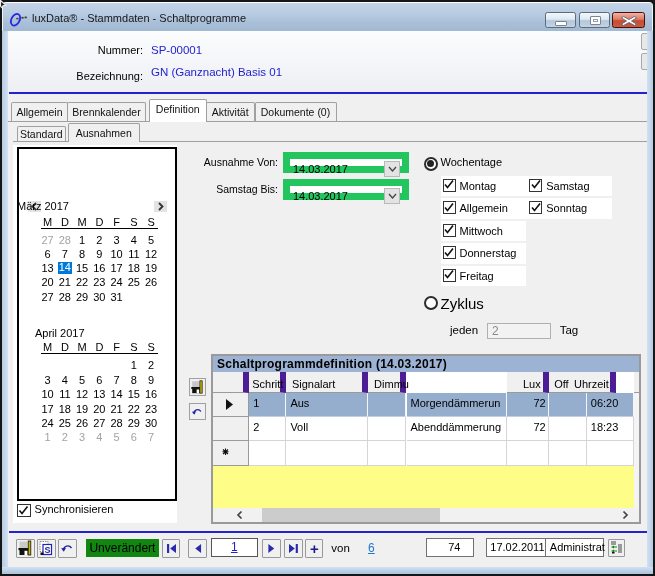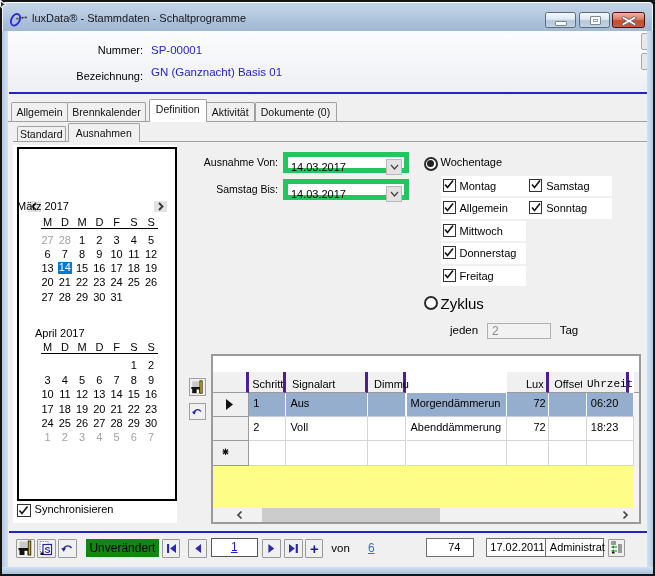--- a/index.html
+++ b/index.html
@@ -31,32 +31,32 @@
 .tab2sel { top:123px; height:18.5px; line-height:19px; }
 #calpanel { left:13px; top:145px; width:164px; height:378px; background:#fff; }
 #calbox { left:17px; top:146.5px; width:159.5px; height:354.5px; background:#fff; border:2px solid #000; }
 .calnav { width:13px; height:11px; background:#e3e3e3; color:#222; text-align:center; font-size:11px; line-height:10px; font-weight:bold; }
 .caltitle { width:160px; text-align:left; color:#000; left:17px; font-size:11px; }
 .calrow { left:39px; width:121px; display:flex; font-size:11px; }
 .calrow span { width:17.25px; text-align:center; display:block; color:#000; }
 .calrow .gray { color:#a3a3a3; }
 .selday { background:#0078d7; color:#fff !important; width:14px !important; margin:0 1.6px; line-height:11.5px; align-self:center; }
 .calline { left:41px; width:117px; height:1px; background:#000; }
-.combo { width:125.5px; height:20.6px; background:#fff; border:5px solid #22c55e; font-size:11px; }
+.combo { width:125.5px; height:20.6px; background:#fff; border:7px solid #22c55e; font-size:11px; }
 .combo .txt { position:absolute; left:2.5px; top:3.5px; }
 .combo .dd { position:absolute; right:1.5px; top:1.5px; width:16.5px; height:16.5px; background:#e3e3e3; border:1px solid #b9b9b9; }
 .radio { width:14px; height:14px; border:2px solid #2b2b2b; border-radius:50%; background:#fff; }
 .radio.on::after { content:""; position:absolute; left:1.5px; top:1.5px; width:7px; height:7px; background:#222; border-radius:50%; }
 .chkrow { background:#fff; height:20.5px; font-size:11px; }
 .chk { position:absolute; left:1.5px; top:3px; width:13.2px; height:13.2px; border:1.5px solid #333; background:#fff; }
 .chk svg { position:absolute; left:0.5px; top:0.5px; }
 .chklbl { position:absolute; left:18.5px; top:4px; }
 #grid { left:211px; top:353.5px; width:430px; height:170px; border:2px solid #9a9a9a; background:#fff; font-size:11px; }
 #gridcap { left:0; top:0; width:426px; height:16px; background:#9cb3d3; color:#000; font-weight:bold; font-size:12px; letter-spacing:0.25px; line-height:16px; padding-left:4px; }
-.gh { top:16px; height:21px; background:#f0f0f0; border-right:3px solid #4c1d95; border-bottom:1px solid #9a9a9a; line-height:24px; padding-left:3px; color:#000; }
+.gh { top:16px; height:21px; background:#f0f0f0; border-right:6px solid #4c1d95; border-bottom:1px solid #9a9a9a; line-height:24px; padding-left:3px; color:#000; }
 .cell { height:24px; line-height:21px; padding-left:3px; color:#000; border-right:1px solid #d5d5d5; border-bottom:1px solid #d5d5d5; }
 .selcell { background:#96aecd; border-right:1px solid #f5f5f5; border-bottom:1px solid #c5cede; }
 .rowsel { background:#f0f0f0; border-right:1px solid #9a9a9a; border-bottom:1px solid #9a9a9a; }
 .sbtn { top:538.5px; width:18.5px; height:19px; background:#f0f0f0; border:1px solid #999; border-radius:1px; text-align:center; }
 .sbox { top:538px; height:18.7px; background:#fff; border:1px solid #707070; line-height:17px; font-size:11px; }
 </style>
 </head>
 <body>
 <div id="winround" class="abs"></div>
 <svg class="abs" style="left:0;top:0;z-index:120;" width="9" height="10" viewBox="0 0 9 10">
@@ -320,27 +320,28 @@
       <rect x="11.2" y="1" width="2.6" height="14" fill="#c8b400" stroke="#111" stroke-width="0.8"></rect>
     </svg>
 </div>
 <div class="abs" style="left:189px;top:403px;width:17px;height:17px;background:#f0f0f0;border:1px solid #a0a0a0;">
   <svg width="15" height="15" viewBox="0 0 17 16">
       <path d="M4.5 10.5 C4.5 5.5 10 4.5 12.5 8" fill="none" stroke="#2222aa" stroke-width="1.4"></path>
       <path d="M2.2 8.2 L7 7.8 L4.8 11.8 Z" fill="#2222aa"></path>
     </svg>
 </div>
 <div id="grid" class="abs">
+  <div id="gridcap" class="abs">Schaltprogrammdefinition (14.03.2017)</div>
   <div class="abs gh" style="left:0px; width:36.2px;"></div>
   <div class="abs gh" style="left:36.2px; width:37.2px; padding-left:3px;">Schritt</div>
   <div class="abs gh" style="left:73.4px; width:81.19999999999999px; padding-left:5.5px;">Signalart</div>
   <div class="abs gh" style="left:154.6px; width:38.900000000000006px; padding-left:6.5px;">Dimmu</div>
   <div class="abs gh" style="left:294px; width:41.69999999999999px; text-align:right; padding-right:2px;">Lux</div>
   <div class="abs gh" style="left:335.7px; width:38.10000000000002px; padding-left:5.5px;">Offset</div>
-  <div class="abs gh" style="left:369px; width:46.80000000000001px; padding-left:5px;font-family:Liberation Mono, monospace;">Uhrzeit</div>
+  <div class="abs gh" style="left:356px; width:46.80000000000001px; padding-left:5px;">Uhrzeit</div>
   <div class="abs gh" style="left:420.6px; width:5.4px; border-right:none;"></div>
   <div class="abs rowsel" style="left:0; top:37px; width:36.2px; height:24px;"><svg width="36" height="23" viewBox="0 0 36 23">
         <path d="M13 6 L20 11.5 L13 17 Z" fill="#111"></path>
       </svg></div>
   <div class="abs cell selcell" style="left:36.2px; top:37px; width:37.2px; padding-left:4px;">1</div>
   <div class="abs cell selcell" style="left:73.4px; top:37px; width:81.19999999999999px; padding-left:4px;">Aus</div>
   <div class="abs cell selcell" style="left:154.6px; top:37px; width:38.900000000000006px; padding-left:4px;"></div>
   <div class="abs cell selcell" style="left:193.5px; top:37px; width:100.5px; padding-left:4px;">Morgendämmerun</div>
   <div class="abs cell selcell" style="left:294px; top:37px; width:41.69999999999999px; text-align:right; padding-right:2px;">72</div>
   <div class="abs cell selcell" style="left:335.7px; top:37px; width:38.10000000000002px; padding-left:4px;"></div>

